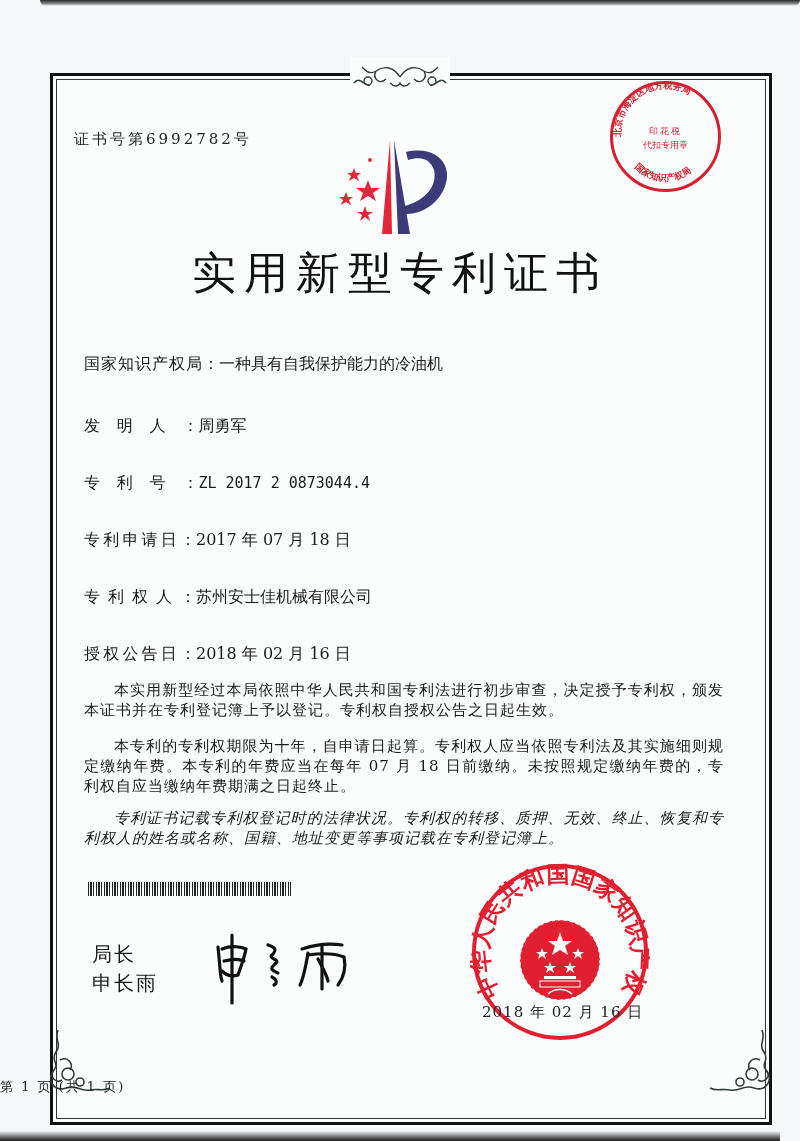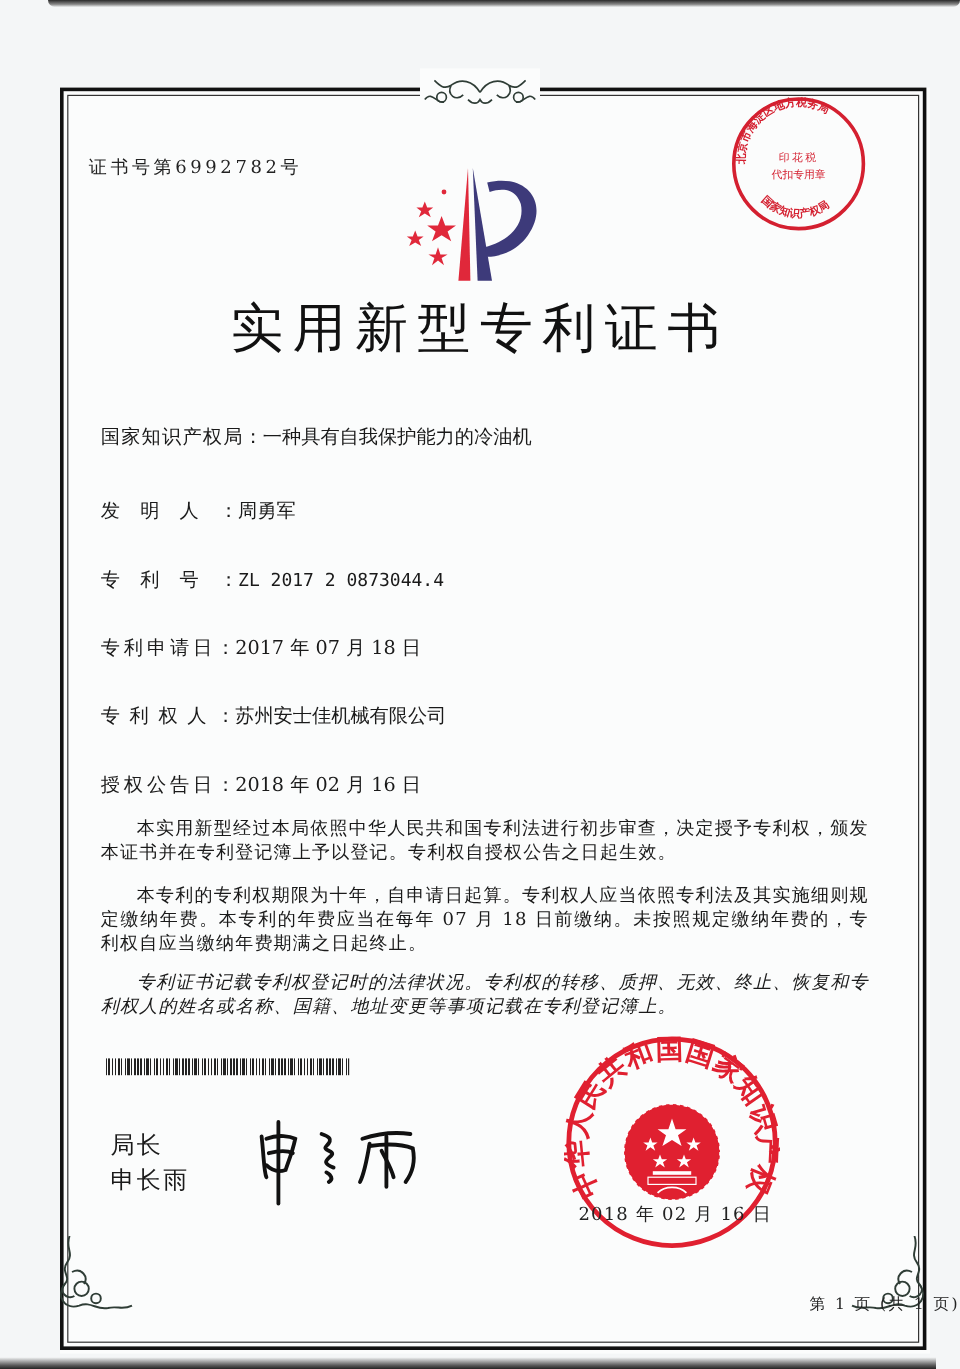--- a/index.html
+++ b/index.html
@@ -88,21 +88,21 @@
     font-family: "DejaVu Sans", "Liberation Sans", sans-serif; letter-spacing: 2px;
   }
   .signature { position: absolute; left: 210px; top: 925px; width: 160px; height: 80px; }
 
   .seal { position: absolute; left: 470px; top: 862px; width: 180px; height: 180px; }
   .seal-date {
     position: absolute; left: 482px; top: 1003px; font-size: 15px; color: #222;
     letter-spacing: 1px;
   }
   .page-no {
-    position: absolute; left: 0; width: 800px; top: 1078px; text-align: right;
+    position: absolute; left: 0; width: 800px; top: 1078px; text-align: left;
     font-size: 13px; letter-spacing: 2px; color: #222;
   }
 </style>
 </head>
 <body>
 
 <div class="page-shadow-top"></div>
 
 <div class="cert"></div>
 <div class="frame-outer"></div>

